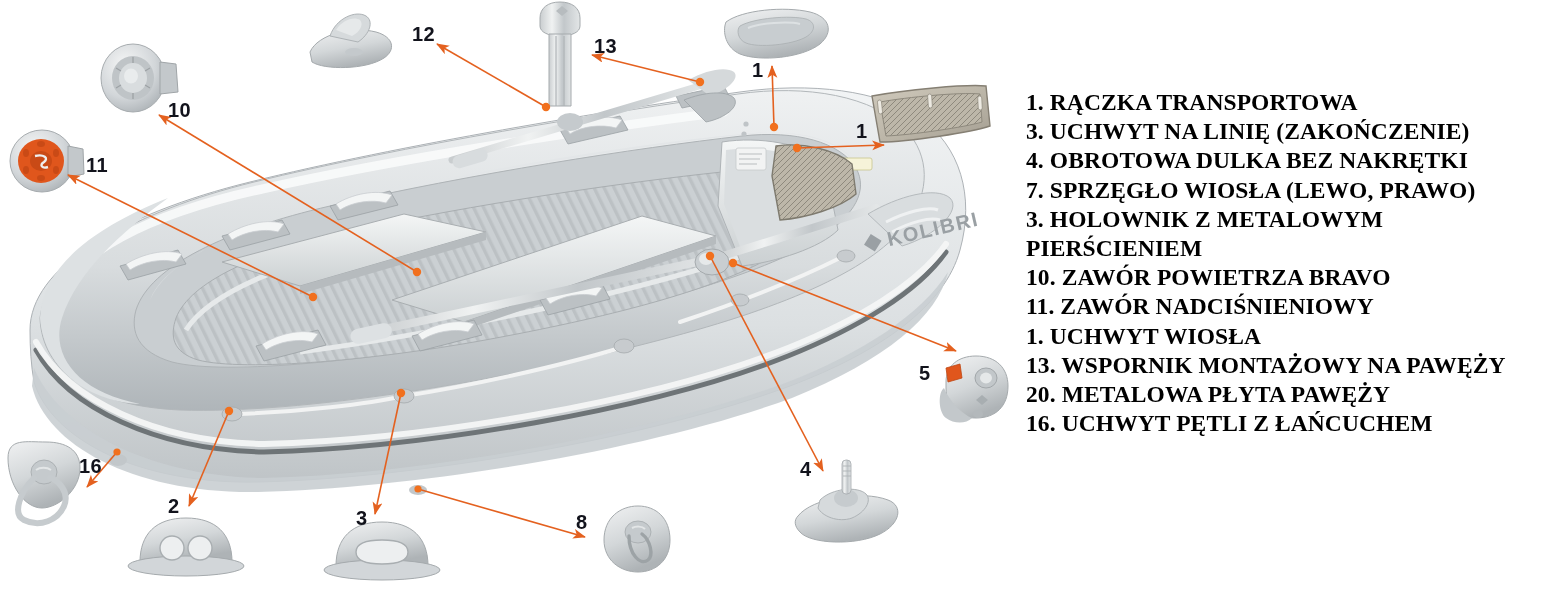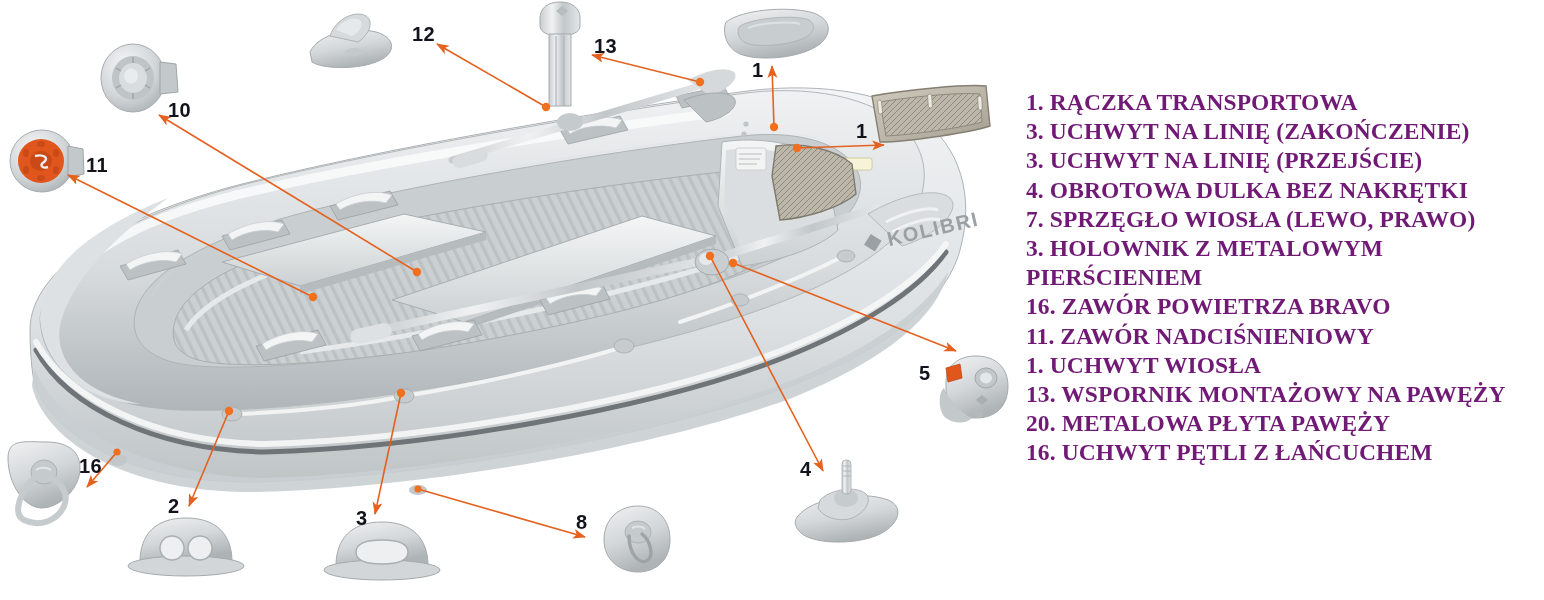--- a/index.html
+++ b/index.html
@@ -22,21 +22,21 @@
     white-space:nowrap;
   }
 
   
   #parts-list{
     position:absolute;left:1026px;top:88px;width:512px;
     font-family:"Liberation Serif", serif;
     font-weight:700;
     font-size:23.5px;
     line-height:29.2px;
-    color:#701a75;
+    color:#000000;
     letter-spacing:.1px;
   }
   #parts-list .item{white-space:pre-wrap;}
 </style>
 </head>
 <body>
 
 <div id="page">
 
   <div id="illustration">
@@ -388,25 +388,24 @@
     <div class="callout-num" style="left:86px;top:155px">11</div>
     <div class="callout-num" style="left:412px;top:24px">12</div>
     <div class="callout-num" style="left:594px;top:36px">13</div>
     <div class="callout-num" style="left:856px;top:121px">1</div>
     <div class="callout-num" style="left:79px;top:456px">16</div>
   </div>
 
   <div id="parts-list">
     <div class="item">1. RĄCZKA TRANSPORTOWA</div>
     <div class="item">3. UCHWYT NA LINIĘ (ZAKOŃCZENIE)</div>
-    <div class="item">3. UCHWYT NA LINIĘ (PRZEJŚCIE)</div>
     <div class="item">4. OBROTOWA DULKA BEZ NAKRĘTKI</div>
     <div class="item">7. SPRZĘGŁO WIOSŁA (LEWO, PRAWO)</div>
     <div class="item">3. HOLOWNIK Z METALOWYM PIERŚCIENIEM</div>
-    <div class="item">16. ZAWÓR POWIETRZA BRAVO</div>
+    <div class="item">10. ZAWÓR POWIETRZA BRAVO</div>
     <div class="item">11. ZAWÓR NADCIŚNIENIOWY</div>
     <div class="item">1. UCHWYT WIOSŁA</div>
     <div class="item">13. WSPORNIK MONTAŻOWY NA PAWĘŻY</div>
     <div class="item">20. METALOWA PŁYTA PAWĘŻY</div>
     <div class="item">16. UCHWYT PĘTLI Z ŁAŃCUCHEM</div>
   </div>
 
 </div>
 
 </body></html>

